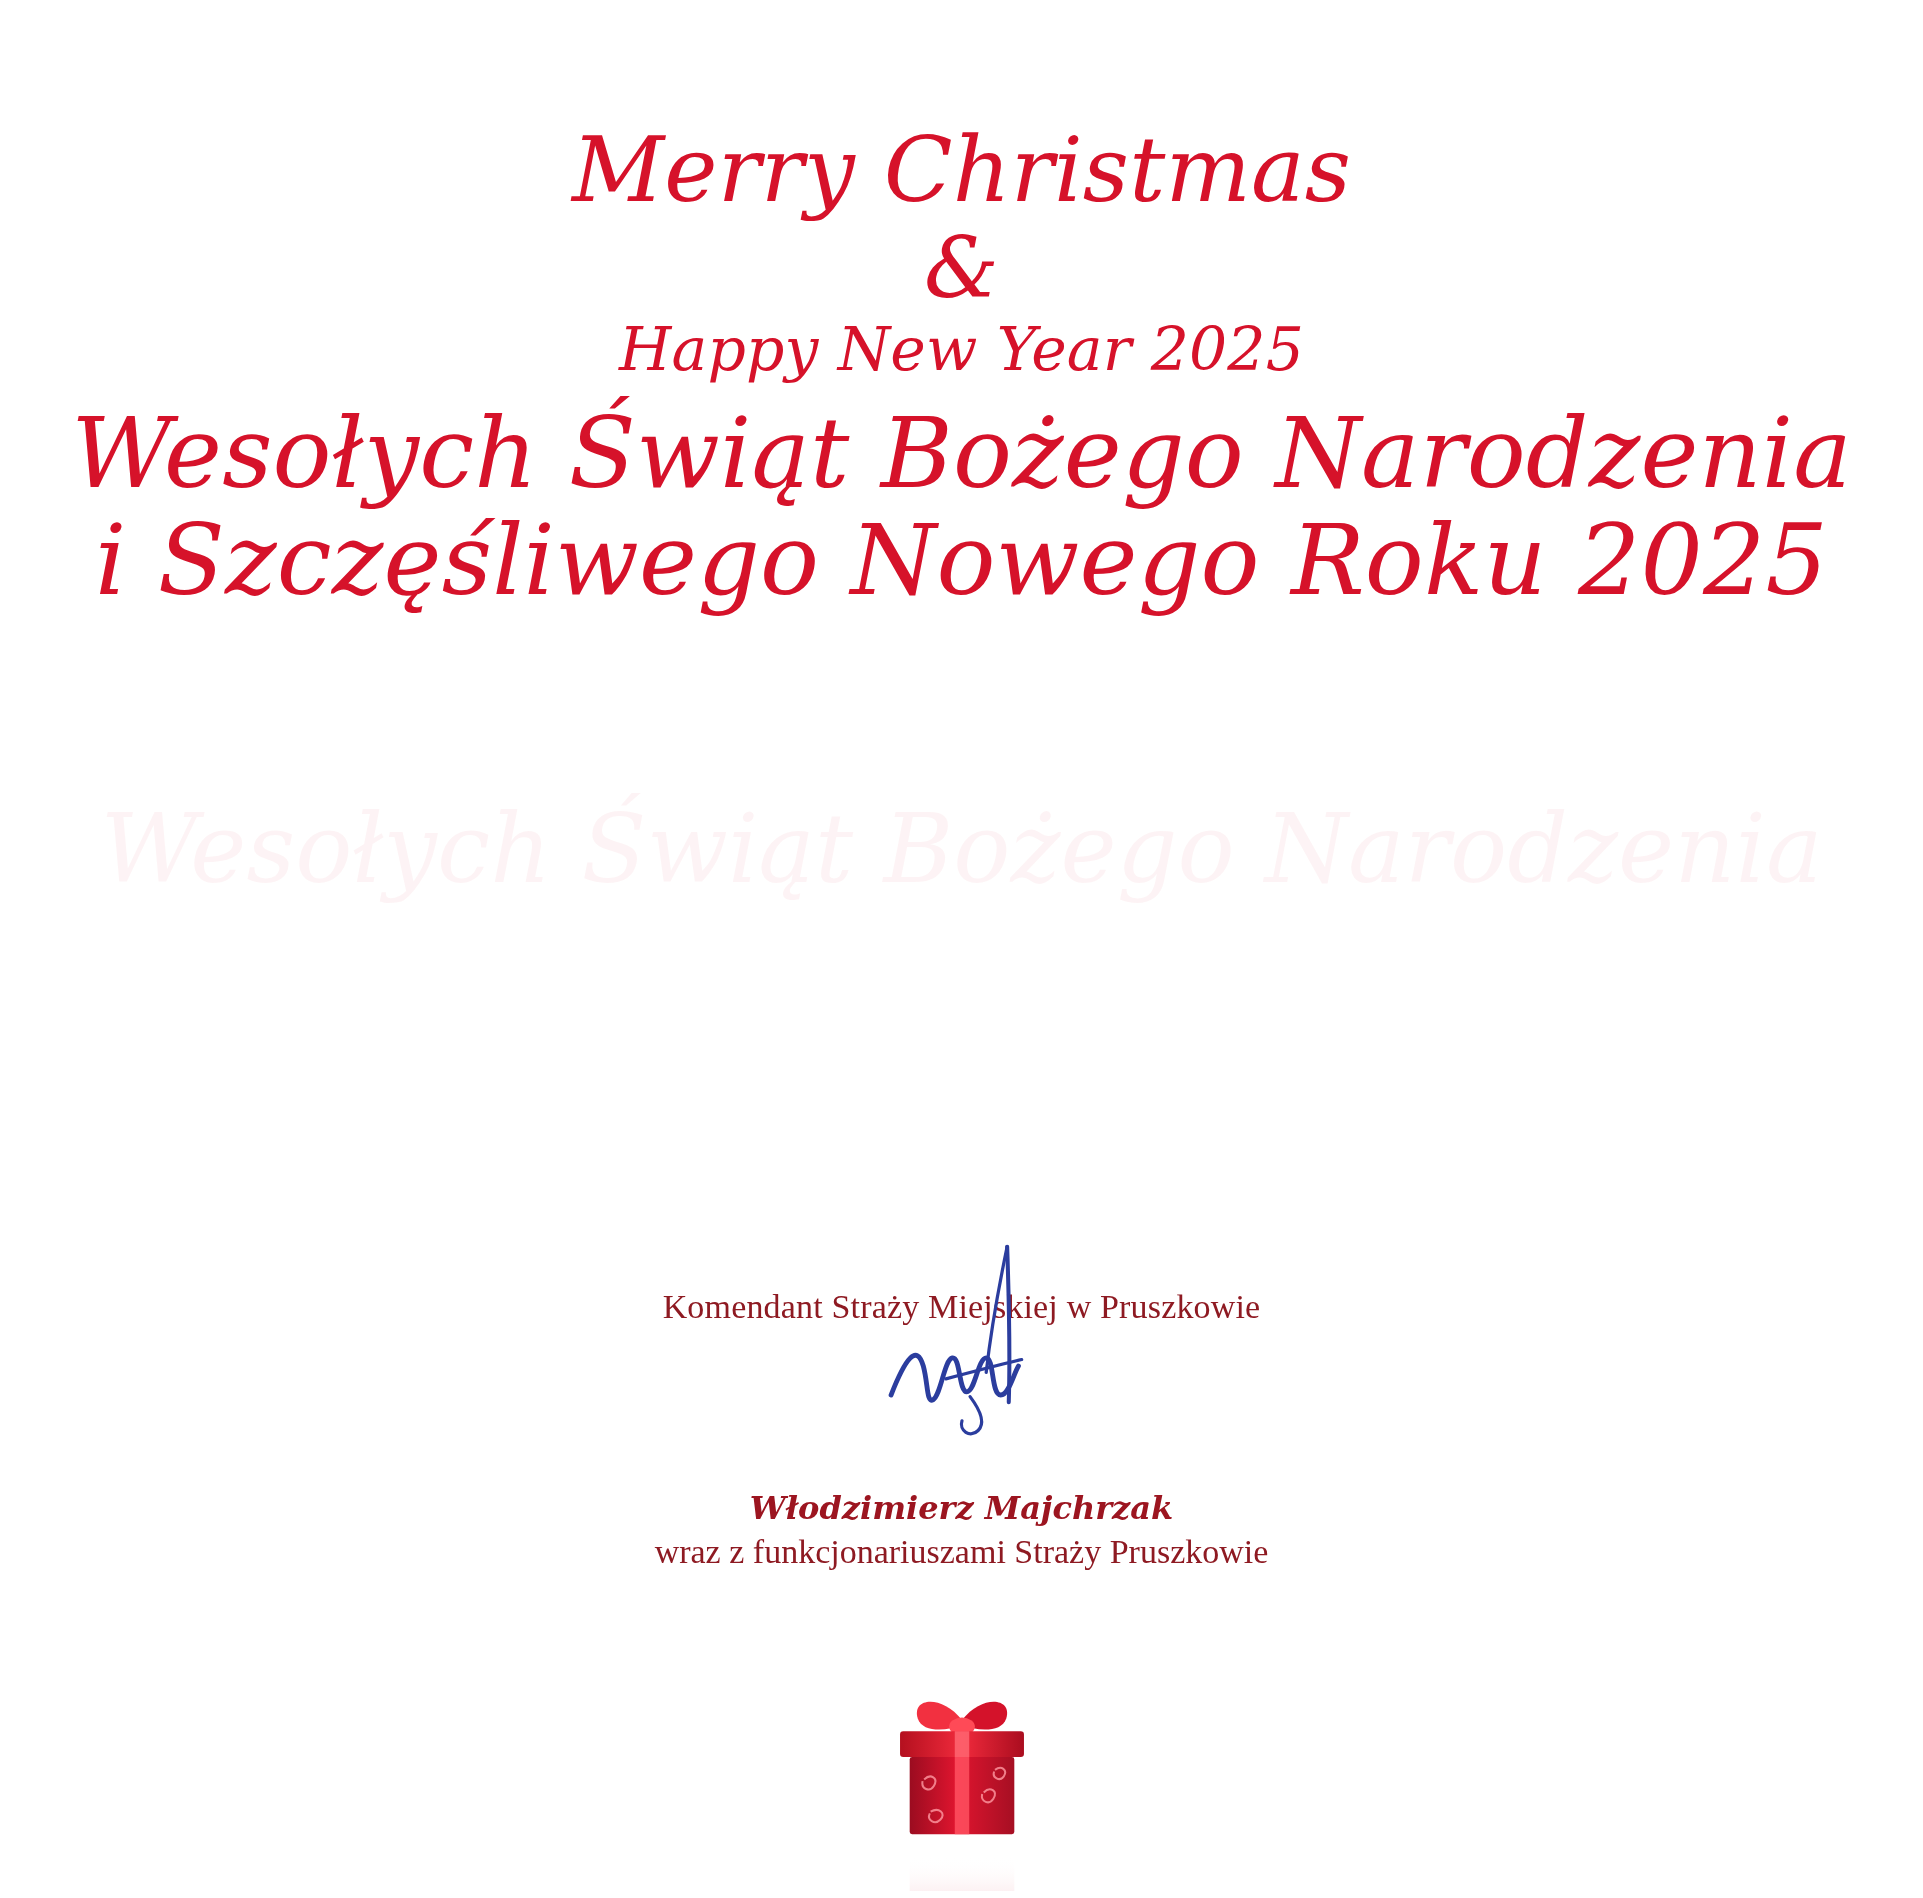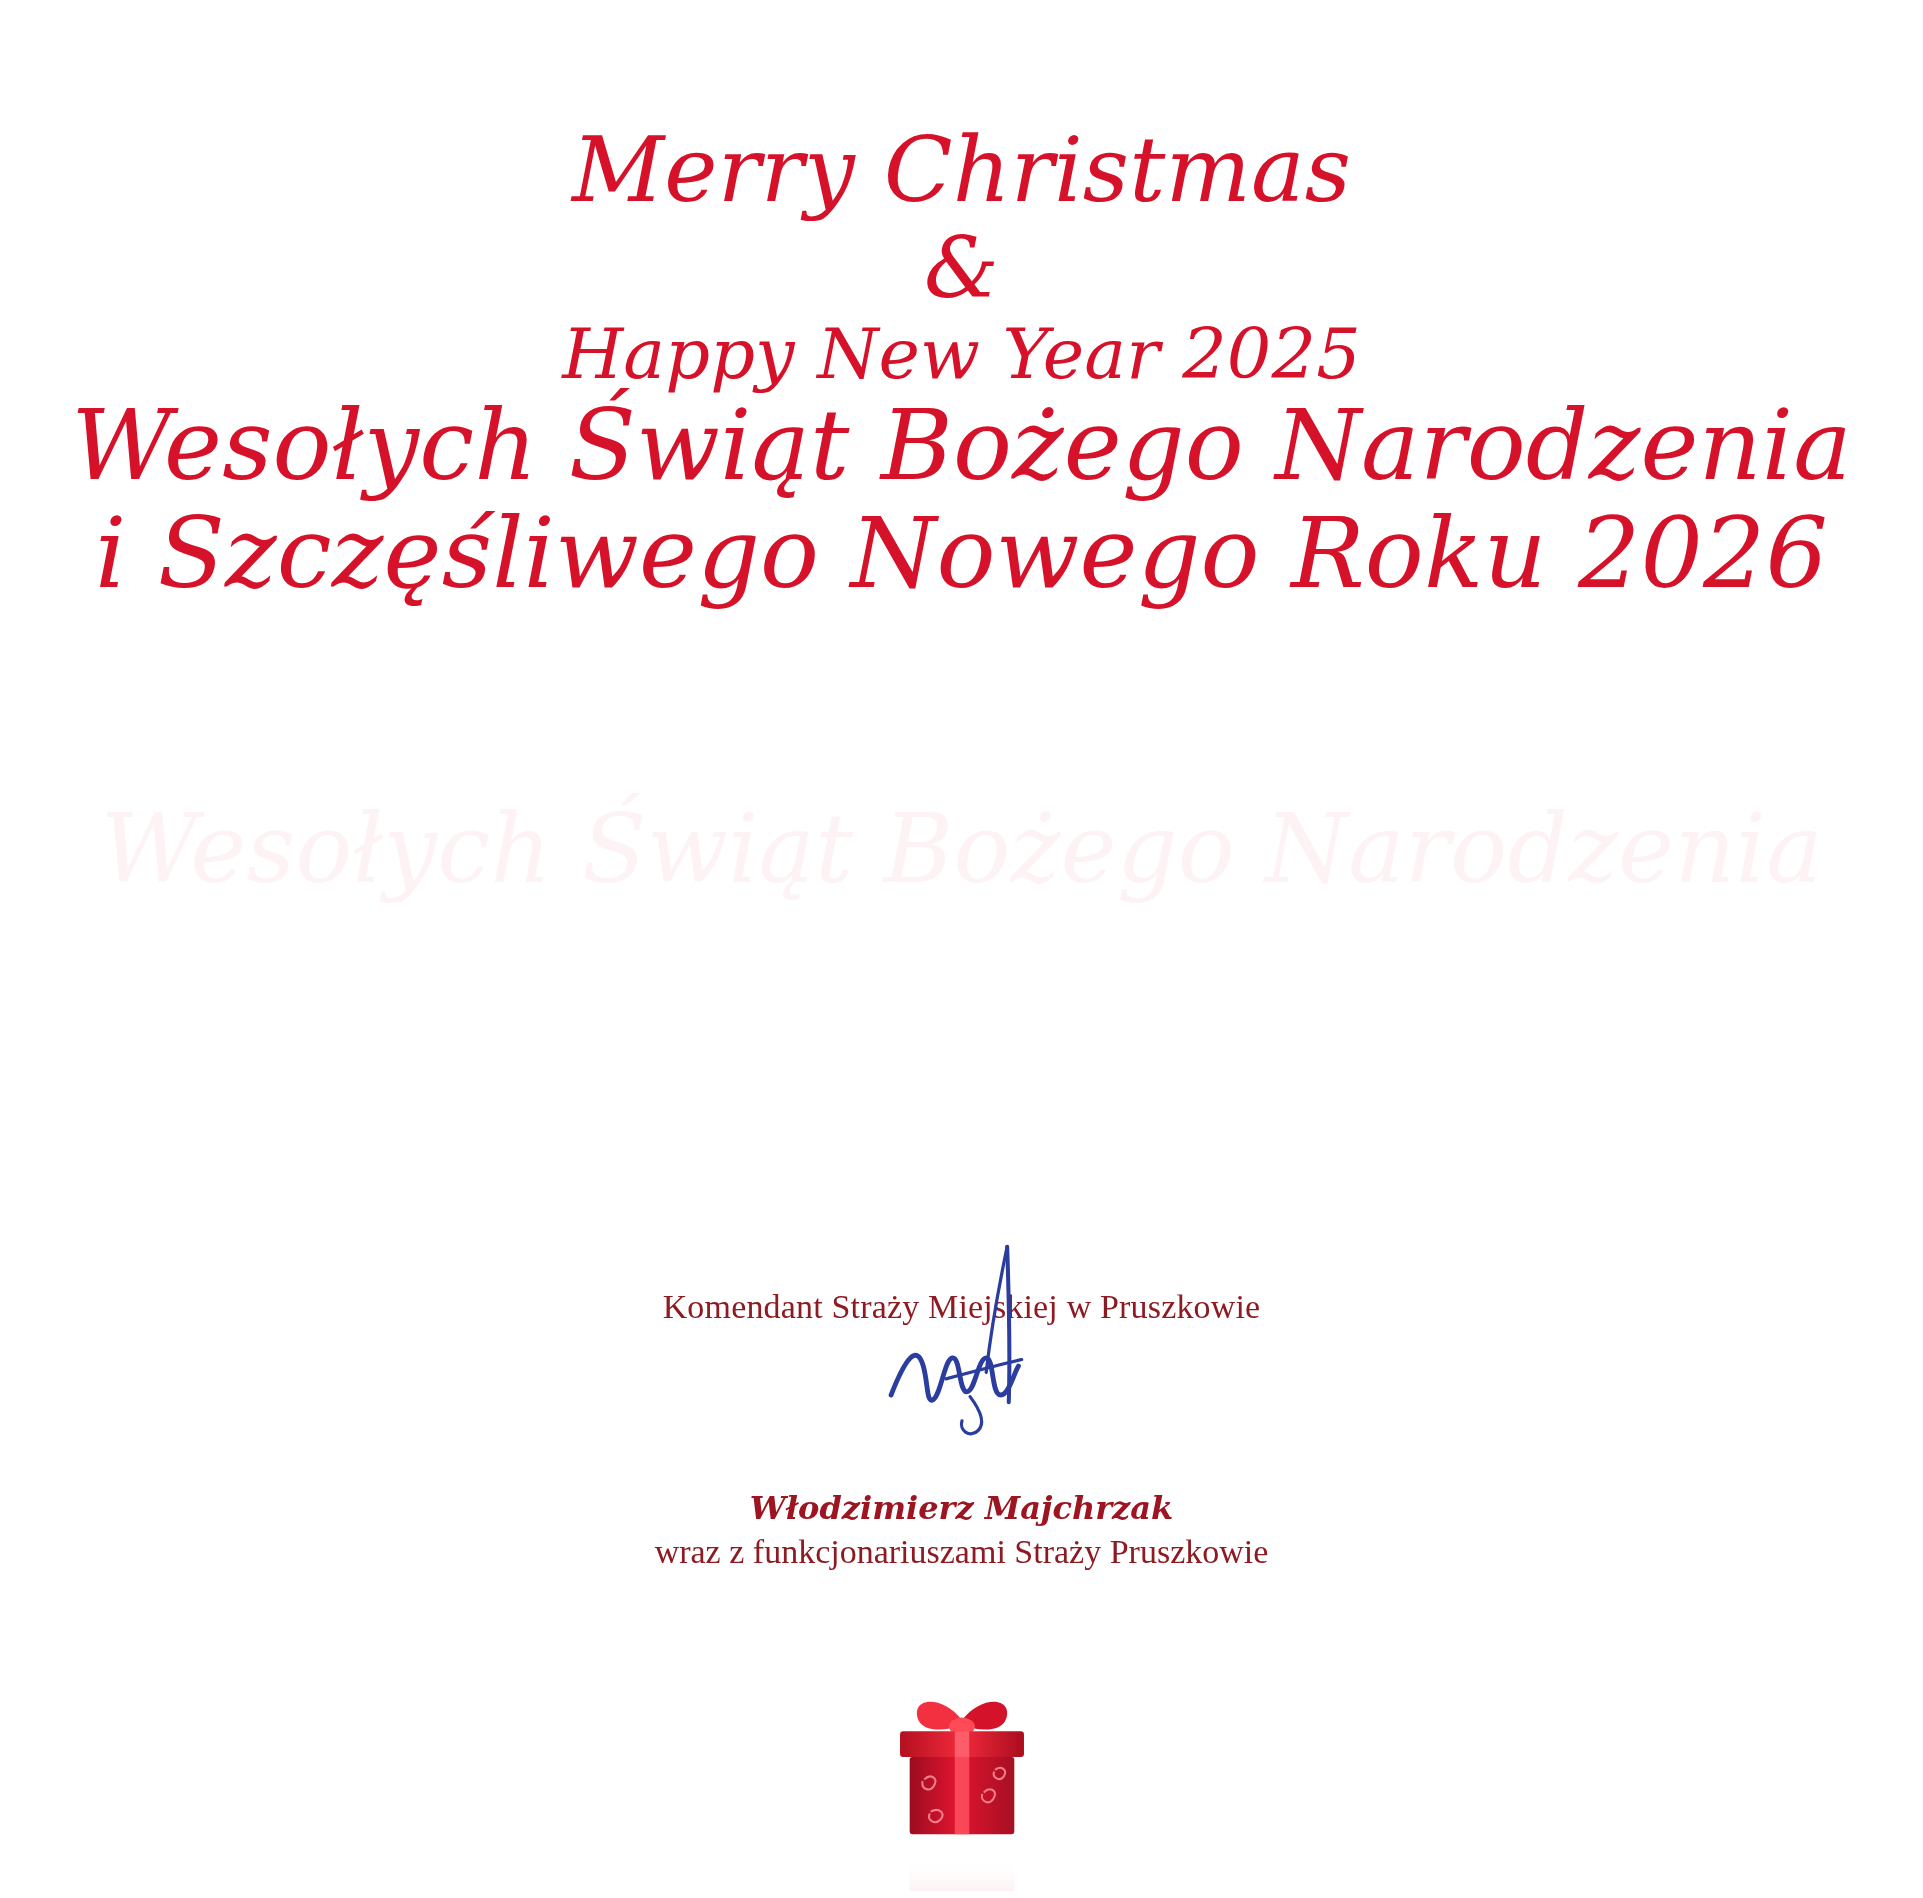--- a/index.html
+++ b/index.html
@@ -40,22 +40,22 @@
   }
   .line-merry {
     font-size: 90px;
     margin-bottom: 4.8px;
   }
   .line-amp {
     font-size: 84px;
     margin-bottom: 3.2px;
   }
   .line-happy {
-    font-size: 70px;
-    margin-bottom: 1px;
+    font-size: 60px;
+    margin-bottom: 19px;
   }
   .line-wesolych {
     font-size: 98px;
     margin-bottom: 1.6px;
   }
   .line-szczesliwego {
     font-size: 98px;
   }
 
   
@@ -127,21 +127,21 @@
 </head>
 <body>
 
 <div class="card">
 
   <div class="greeting">
     <span class="greet-line line-merry">Merry Christmas</span>
     <span class="greet-line line-amp">&amp;</span>
     <span class="greet-line line-happy">Happy New Year 2025</span>
     <span class="greet-line line-wesolych">Wesołych Świąt Bożego Narodzenia</span>
-    <span class="greet-line line-szczesliwego">i Szczęśliwego Nowego Roku 2026</span>
+    <span class="greet-line line-szczesliwego">i Szczęśliwego Nowego Roku 2025</span>
   </div>
 
   <div class="ghost">Wesołych Świąt Bożego Narodzenia</div>
 
   <div class="sign-block">
     <div class="sign-title">Komendant Straży Miejskiej w Pruszkowie</div>
 
     <div class="sign-wrap">
       <svg class="signature-svg" width="226" height="258" viewBox="0 0 280 320">
         <g fill="none" stroke="#2b3d9e" stroke-linecap="round" stroke-linejoin="round">

